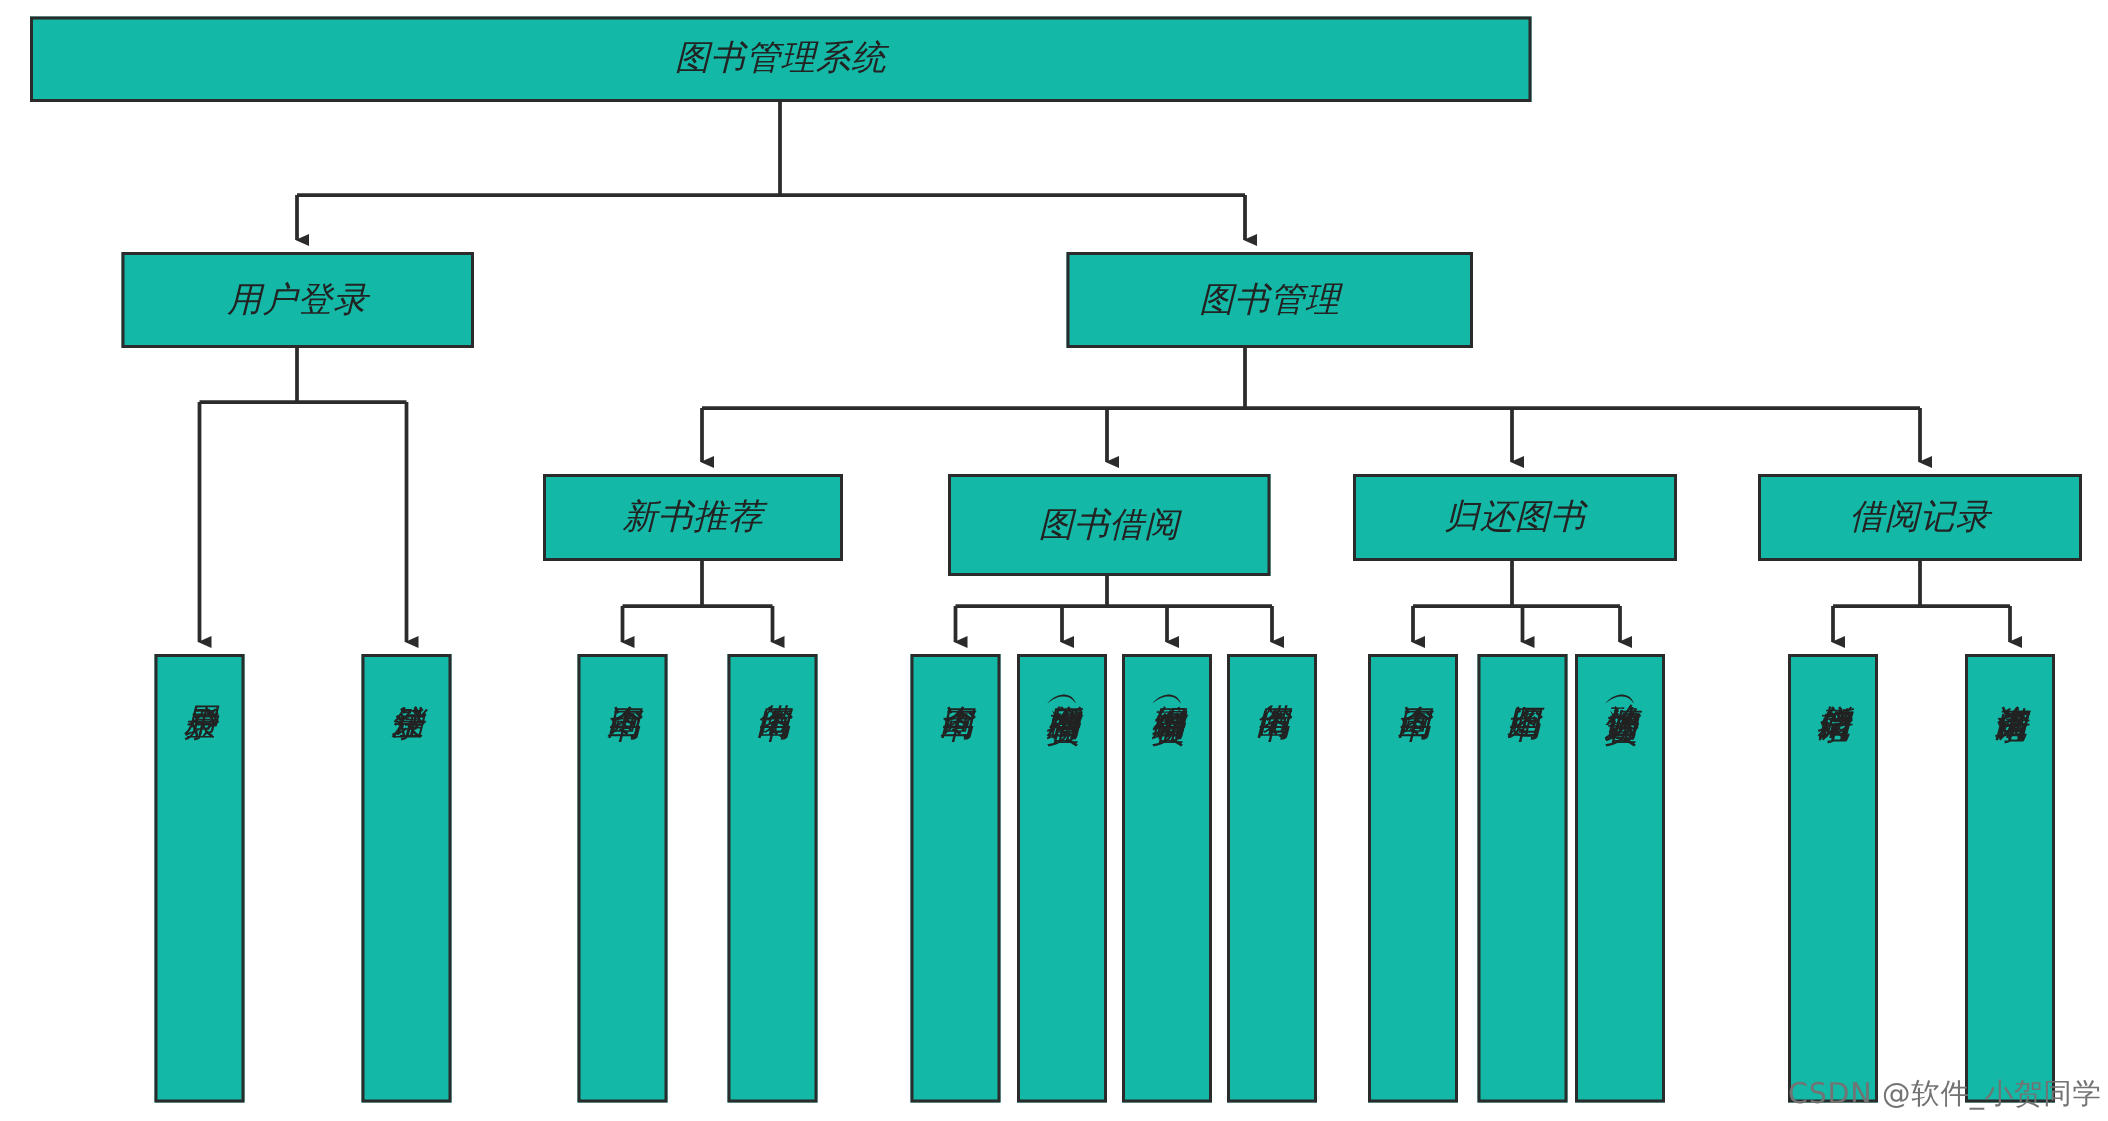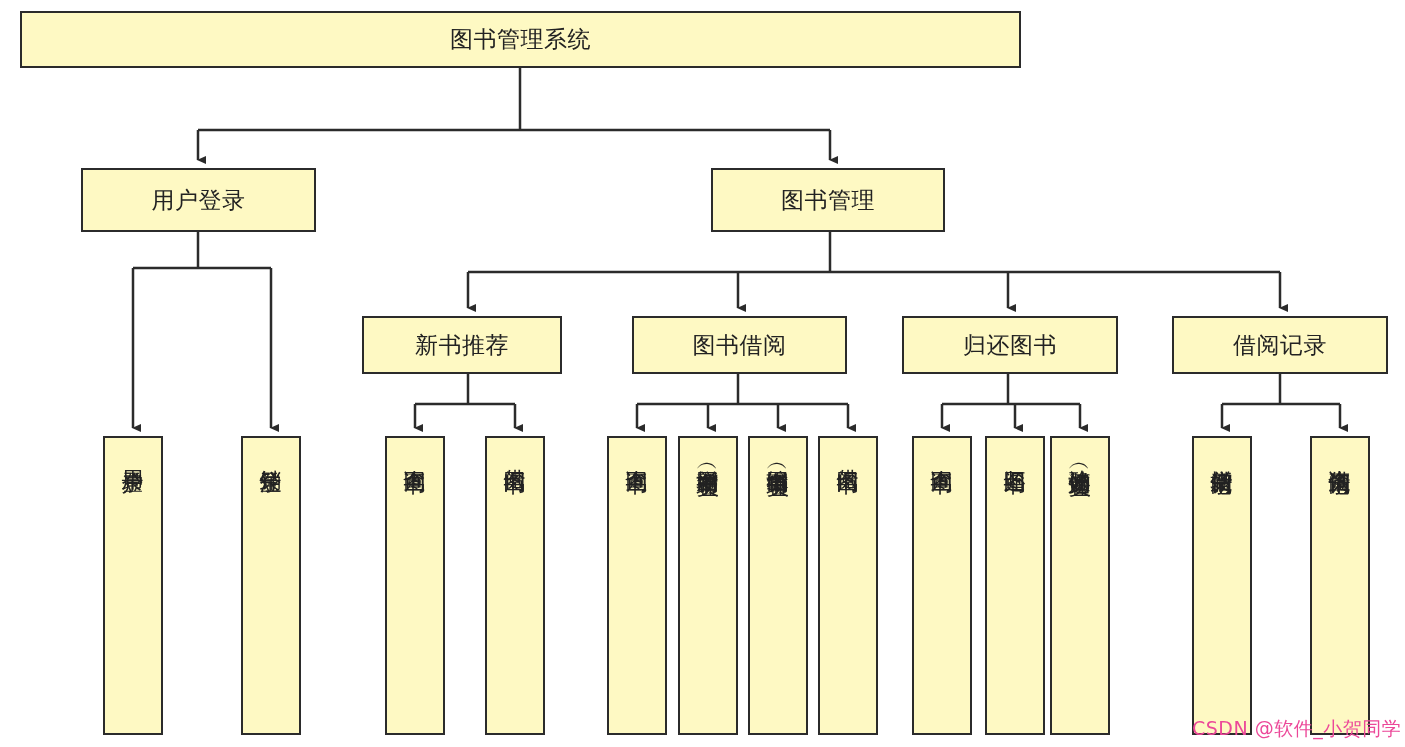--- a/index.html
+++ b/index.html
@@ -21,25 +21,26 @@
     position: absolute;
     left: 0;
     top: 0;
     width: 1405px;
     height: 747px;
   }
   .node {
     position: absolute;
     box-sizing: border-box;
     border: 2.5px solid #2b2b2b;
-    background: #fef9c3;
+    background: #14b8a6;
     display: flex;
     align-items: center;
     justify-content: center;
     color: #1a1a1a;
+    font-style: italic;
   }
   .node-label {
     font-size: 23px;
     line-height: 1.15;
     letter-spacing: 0.5px;
     white-space: nowrap;
     color: #222222;
   }
   .node.leaf {
     align-items: flex-start;
@@ -50,21 +51,21 @@
     writing-mode: vertical-rl;
     text-orientation: upright;
     font-size: 22px;
     line-height: 1.32;
     letter-spacing: 1px;
     white-space: normal;
     text-align: left;
   }
   .watermark {
     position: absolute;
-    color: #ec4899;
+    color: #737373;
     font-size: 19px;
     letter-spacing: 0.5px;
     white-space: nowrap;
     pointer-events: none;
   }
 </style>
 </head>
 <body>
 
 <div id="canvas">
@@ -119,27 +120,27 @@
     </g>
   </svg>
 
   <div id="nodes-layer">
       <div class="node" style="left: 20px; top: 11px; width: 1001px; height: 57px;">
         <span class="node-label">图书管理系统</span>
       </div>
       <div class="node" style="left: 81px; top: 168px; width: 235px; height: 64px;">
         <span class="node-label">用户登录</span>
       </div>
-      <div class="node" style="left: 711px; top: 168px; width: 234px; height: 64px;">
+      <div class="node" style="left: 711px; top: 168px; width: 271px; height: 64px;">
         <span class="node-label">图书管理</span>
       </div>
       <div class="node" style="left: 362px; top: 316px; width: 200px; height: 58px;">
         <span class="node-label">新书推荐</span>
       </div>
-      <div class="node" style="left: 632px; top: 316px; width: 215px; height: 58px;">
+      <div class="node" style="left: 632px; top: 316px; width: 215px; height: 68px;">
         <span class="node-label">图书借阅</span>
       </div>
       <div class="node" style="left: 902px; top: 316px; width: 216px; height: 58px;">
         <span class="node-label">归还图书</span>
       </div>
       <div class="node" style="left: 1172px; top: 316px; width: 216px; height: 58px;">
         <span class="node-label">借阅记录</span>
       </div>
       <div class="node leaf" style="left: 103px; top: 436px; width: 60px; height: 299px;">
         <span class="node-label">用户登录</span>

